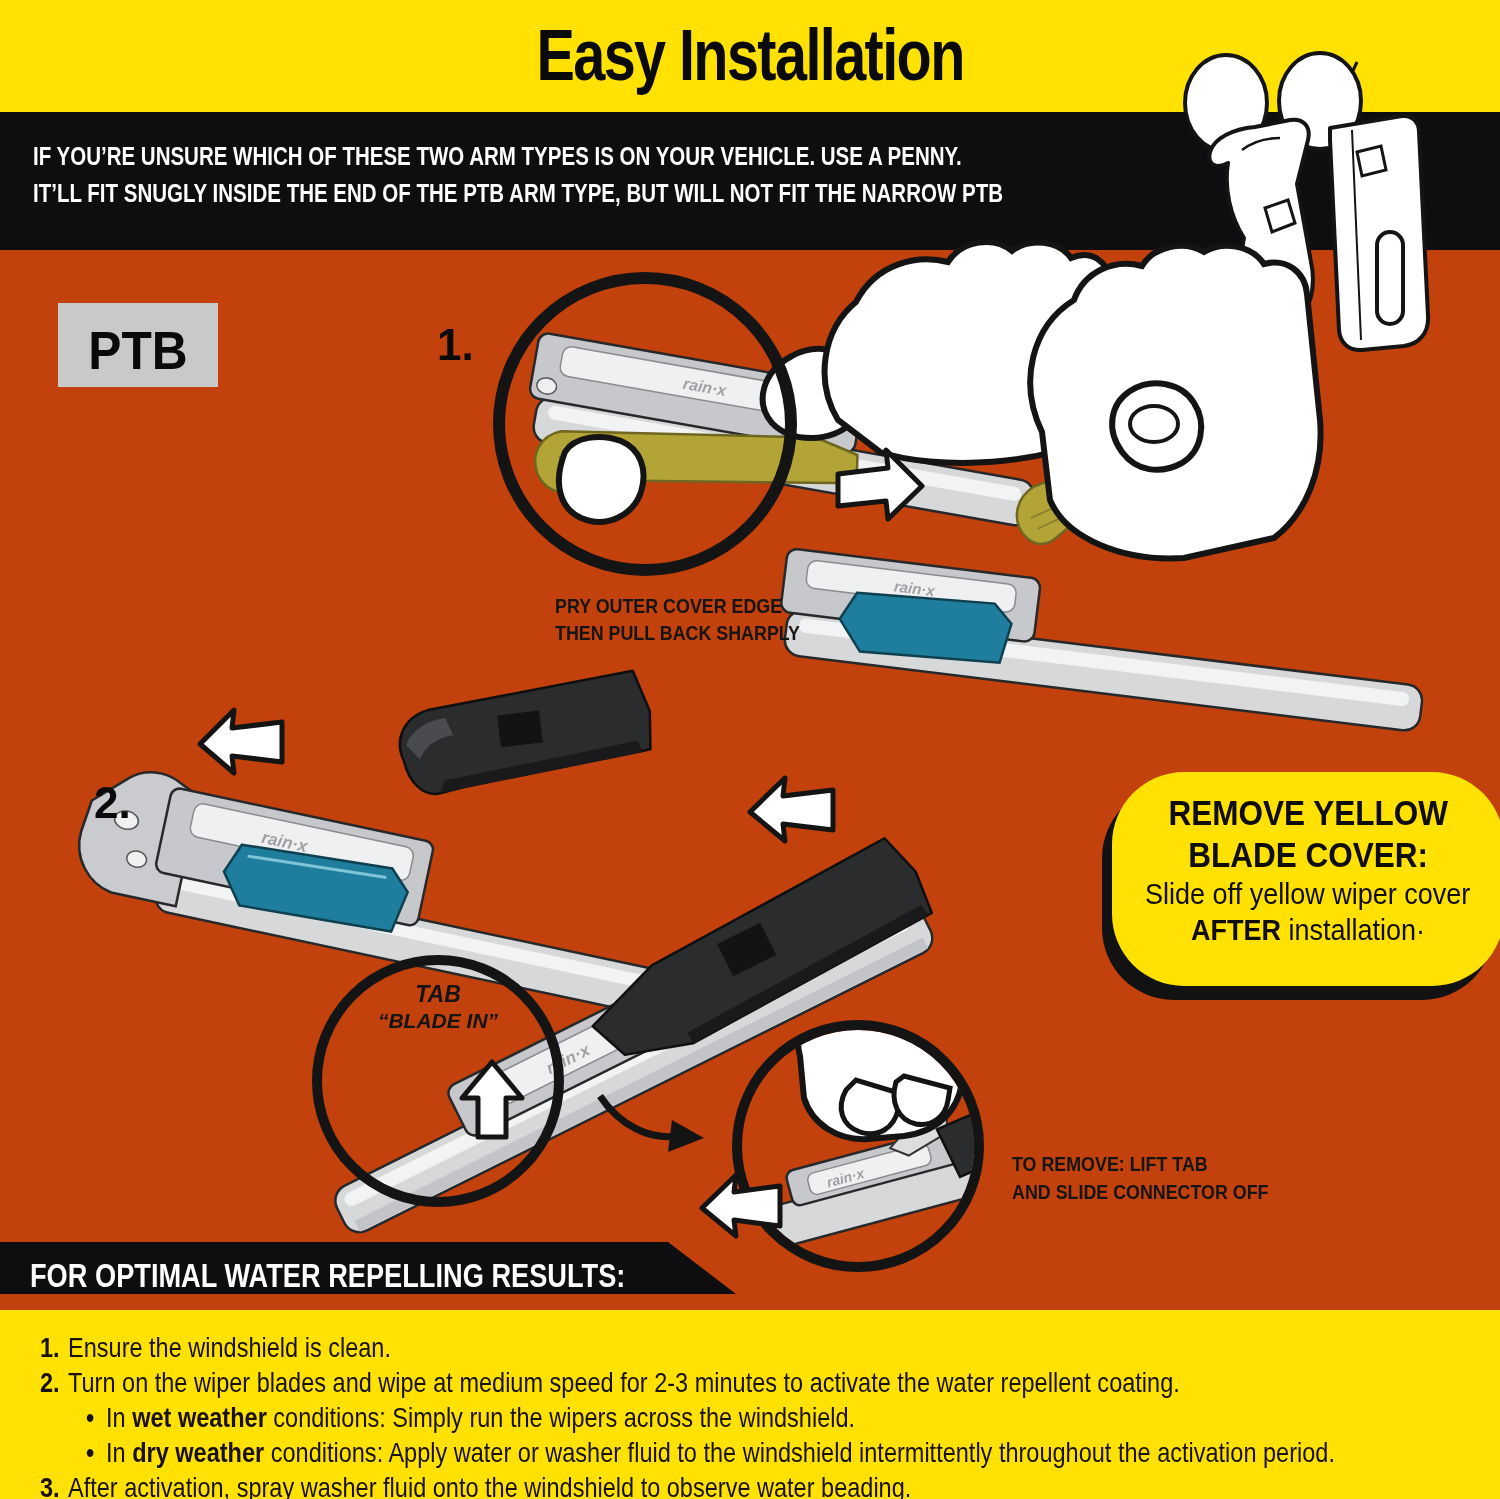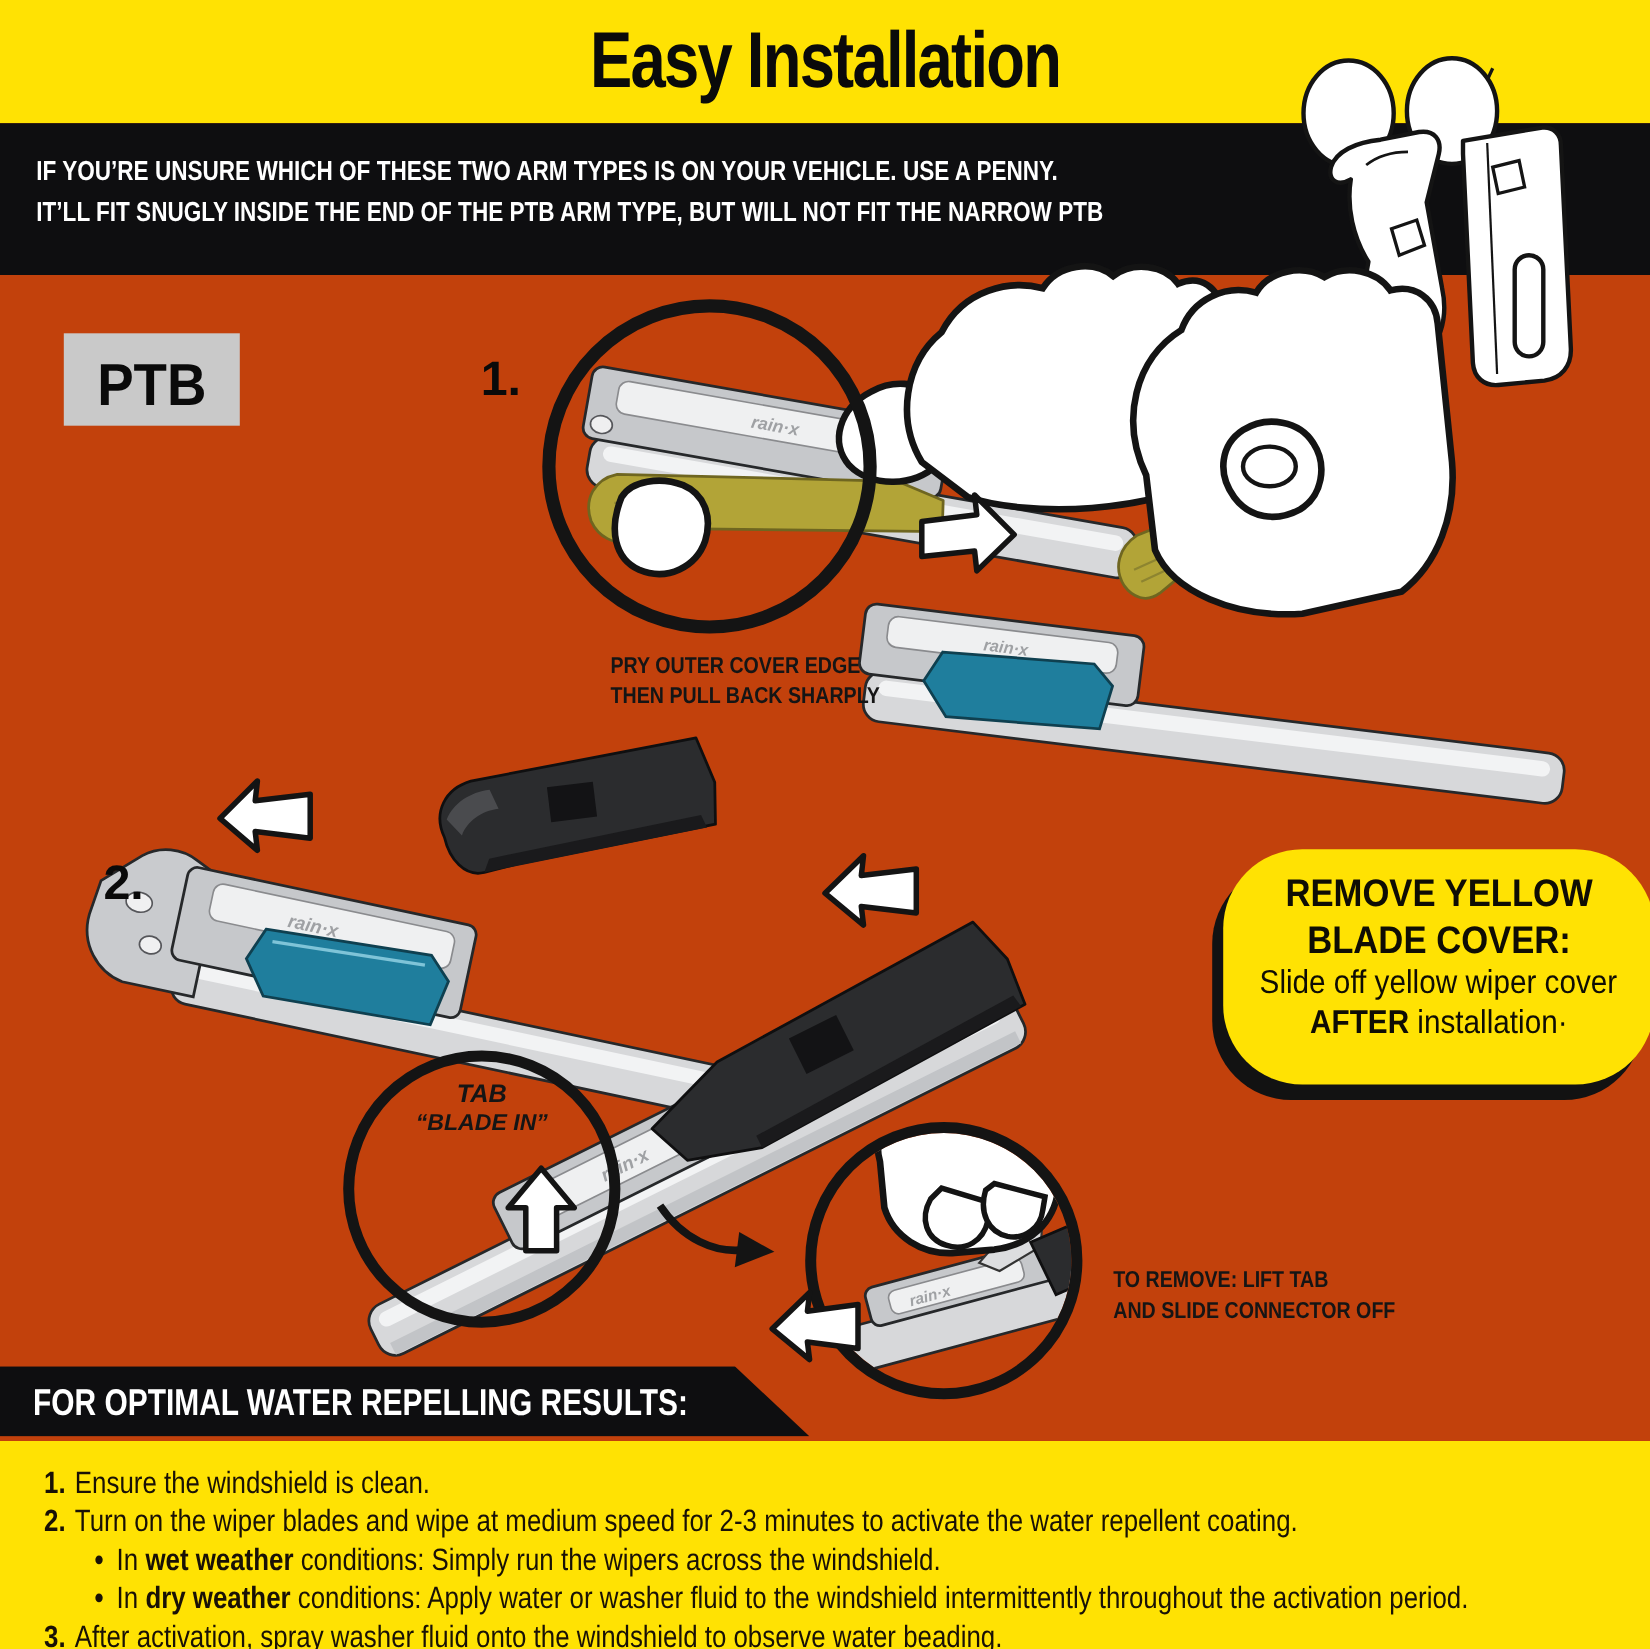--- a/index.html
+++ b/index.html
@@ -31,21 +31,21 @@
   .tab-text .l1{font-size:23px;line-height:28px;}
   .tab-text .l2{font-size:21px;line-height:26px;}
   
   .callout{left:1112px;top:772px;width:392px;height:214px;background:var(--yellow);
            border-radius:72px;z-index:4;box-shadow:-10px 14px 0 0 #121212;
            text-align:center;padding-top:20px;box-sizing:border-box;color:#0f0d04;}
   .callout .h{font-size:35px;font-weight:bold;line-height:42px;}
   .callout .b{font-size:30px;line-height:36px;}
   .callout .h>span,.callout .b>span.wrap{display:inline-block;transform:scaleX(.9);white-space:nowrap;}
   
-  .results-banner{left:0;top:1242px;width:736px;height:64px;background:var(--black);z-index:4;
+  .results-banner{left:0;top:1242px;width:736px;height:52px;background:var(--black);z-index:4;
                   clip-path:polygon(0 0,668px 0,736px 100%,0 100%);}
   .results-banner .t{position:absolute;left:30px;top:0;line-height:66px;color:#ffffff;
                      font-size:34px;font-weight:bold;}
   .results-banner .t .cond{transform:scaleX(.8);}
   
   .bottom-yellow{left:0;top:1310px;width:1500px;height:214px;background:var(--yellow);z-index:3;}
   .row{position:absolute;font-size:28px;color:#191106;white-space:nowrap;}
   .row>span.line{display:inline-block;transform:scaleX(.84);transform-origin:0 50%;white-space:nowrap;}
   .row .num{font-weight:bold;margin-right:10px;}
   .row .blt{margin-right:14px;font-weight:bold;}

